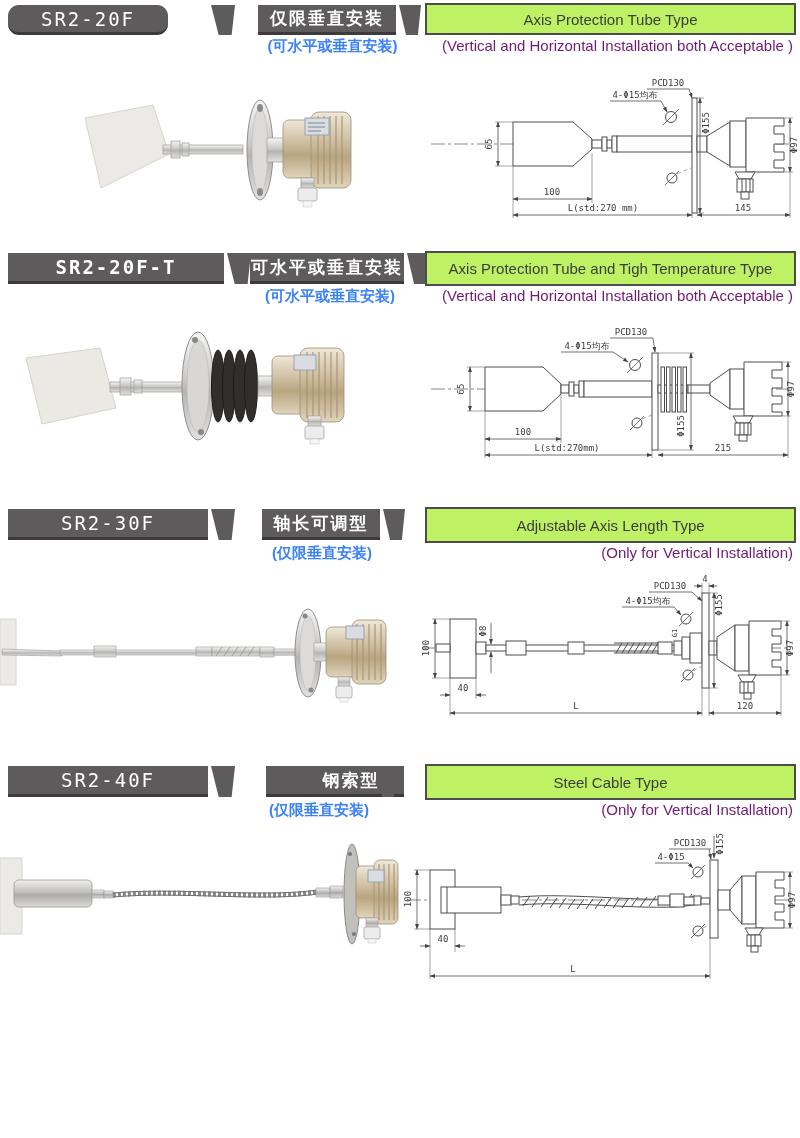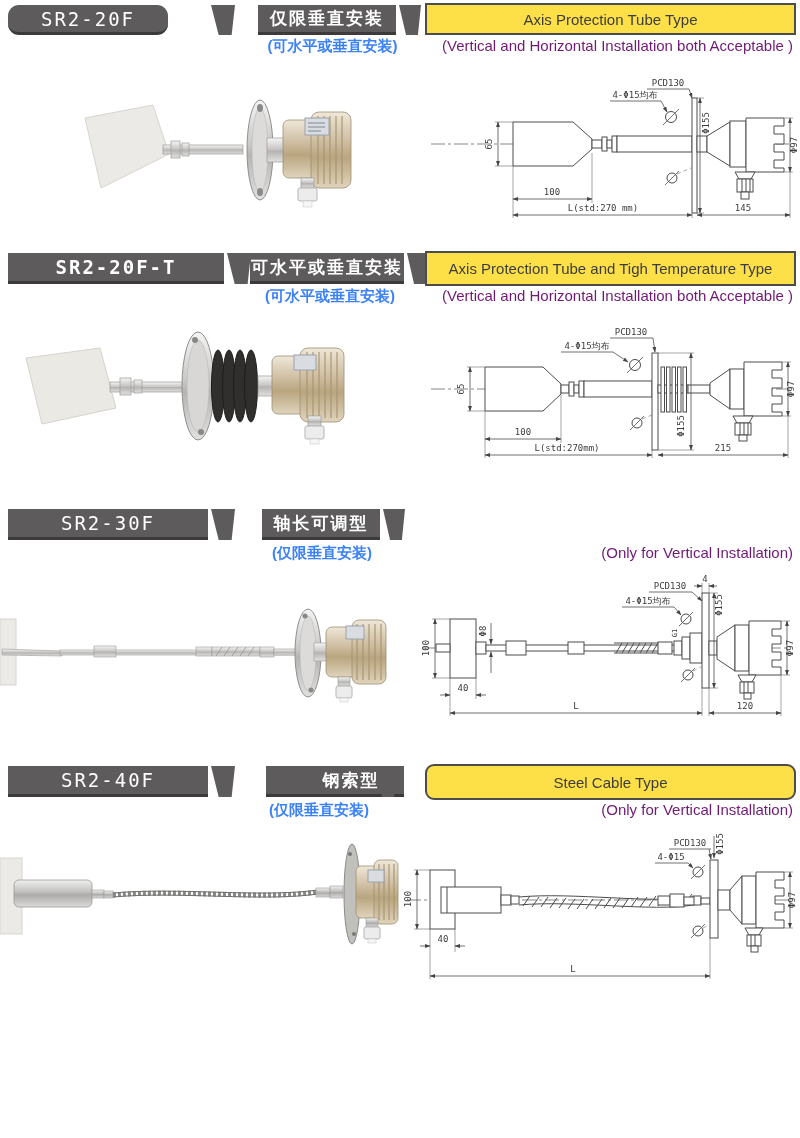--- a/index.html
+++ b/index.html
@@ -5,21 +5,21 @@
   html,body{margin:0;padding:0;background:#fff;}
   .page{position:relative;width:800px;height:1138px;background:#ffffff;overflow:hidden;
         font-family:"Liberation Sans",sans-serif;}
   
   .banner-bar{position:absolute;background:#5d5b5b;border-bottom:3px solid #3c3a3a;
       color:#fff;display:flex;align-items:center;justify-content:center;}
   .model-bar{font-family:"DejaVu Sans Mono","Liberation Mono",monospace;font-size:19px;letter-spacing:2px;}
   .cn-bar{font-size:17px;font-weight:700;letter-spacing:2px;font-family:"DejaVu Sans",sans-serif;}
   .banner-tip{position:absolute;background:#5d5b5b;
       clip-path:polygon(0 0,100% 0,86% 100%,32% 100%);}
-  .title-box{position:absolute;border:2px solid #4c4c4c;background:#fde047;color:#3d3d3d;
+  .title-box{position:absolute;border:2px solid #4c4c4c;background:#bef264;color:#3d3d3d;
       display:flex;align-items:center;justify-content:center;font-size:15px;}
   .note-cn{position:absolute;font-size:15px;font-weight:700;color:#3b82f6;text-align:center;}
   .note-en{position:absolute;font-size:15px;color:#701a75;text-align:right;right:7px;width:372px;}
   
   svg{position:absolute;overflow:visible;}
   .ln{stroke:#4c4c4c;stroke-width:1;fill:#fff;}
   .lnf{stroke:#4c4c4c;stroke-width:1;fill:none;}
   .thin{stroke:#6a6a6a;stroke-width:0.6;fill:none;}
   .dsh{stroke:#6a6a6a;stroke-width:0.6;fill:none;stroke-dasharray:4 3;}
   .cl{stroke:#555;stroke-width:0.7;fill:none;stroke-dasharray:14 3 3 3;}
@@ -265,20 +265,23 @@
   </svg>
 
   <div class="banner-bar model-bar" style="left:8px;top:509px;width:200px;height:28px;">
       <span>SR2-30F</span>
     </div>
   <div class="banner-tip" style="left:211px;top:509px;width:24px;height:31px;"></div>
   <div class="banner-bar cn-bar" style="left:262px;top:509px;width:118px;height:28px;">
       <span>轴长可调型</span>
     </div>
   <div class="banner-tip" style="left:383px;top:509px;width:22px;height:31px;"></div>
+  <div class="title-box" style="left:425px;top:507px;width:367px;height:32px;">
+      <span>Adjustable Axis Length Type</span>
+    </div>
   <div class="note-cn" style="left:252px;top:544px;width:140px;">(仅限垂直安装)</div>
   <div class="note-en" style="top:544px;">(Only for Vertical Installation)</div>
 
   <svg style="left:0px;top:603px;" width="392" height="100" viewBox="0 0 392 100">
     <defs>
       <linearGradient id="p3m" x1="0" y1="0" x2="0" y2="1">
         <stop offset="0" stop-color="#f5f5f4"></stop>
           <stop offset=".45" stop-color="#c9c8c6"></stop>
         <stop offset=".55" stop-color="#b5b4b2"></stop>
           <stop offset="1" stop-color="#e2e1df"></stop>
@@ -394,21 +397,21 @@
   </svg>
 
   <div class="banner-bar model-bar" style="left:8px;top:766px;width:200px;height:28px;">
       <span>SR2-40F</span>
     </div>
   <div class="banner-tip" style="left:211px;top:766px;width:24px;height:31px;"></div>
   <div class="banner-bar cn-bar" style="left:266px;top:766px;width:106px;height:28px;padding-left:32px;">
       <span>钢索型</span>
     </div>
   <div class="banner-tip" style="left:375px;top:766px;width:22px;height:31px;"></div>
-  <div class="title-box" style="left:425px;top:764px;width:367px;height:32px;border-radius:9px;">
+  <div class="title-box" style="left:425px;top:764px;width:367px;height:32px;">
       <span>Steel Cable Type</span>
     </div>
   <div class="note-cn" style="left:252px;top:801px;width:134px;">(仅限垂直安装)</div>
   <div class="note-en" style="top:801px;">(Only for Vertical Installation)</div>
 
   <svg style="left:0px;top:848px;" width="400" height="98" viewBox="0 0 400 98">
     <defs>
       <linearGradient id="p4m" x1="0" y1="0" x2="0" y2="1">
         <stop offset="0" stop-color="#f0f0ef"></stop>
           <stop offset=".45" stop-color="#c0bfbd"></stop>

